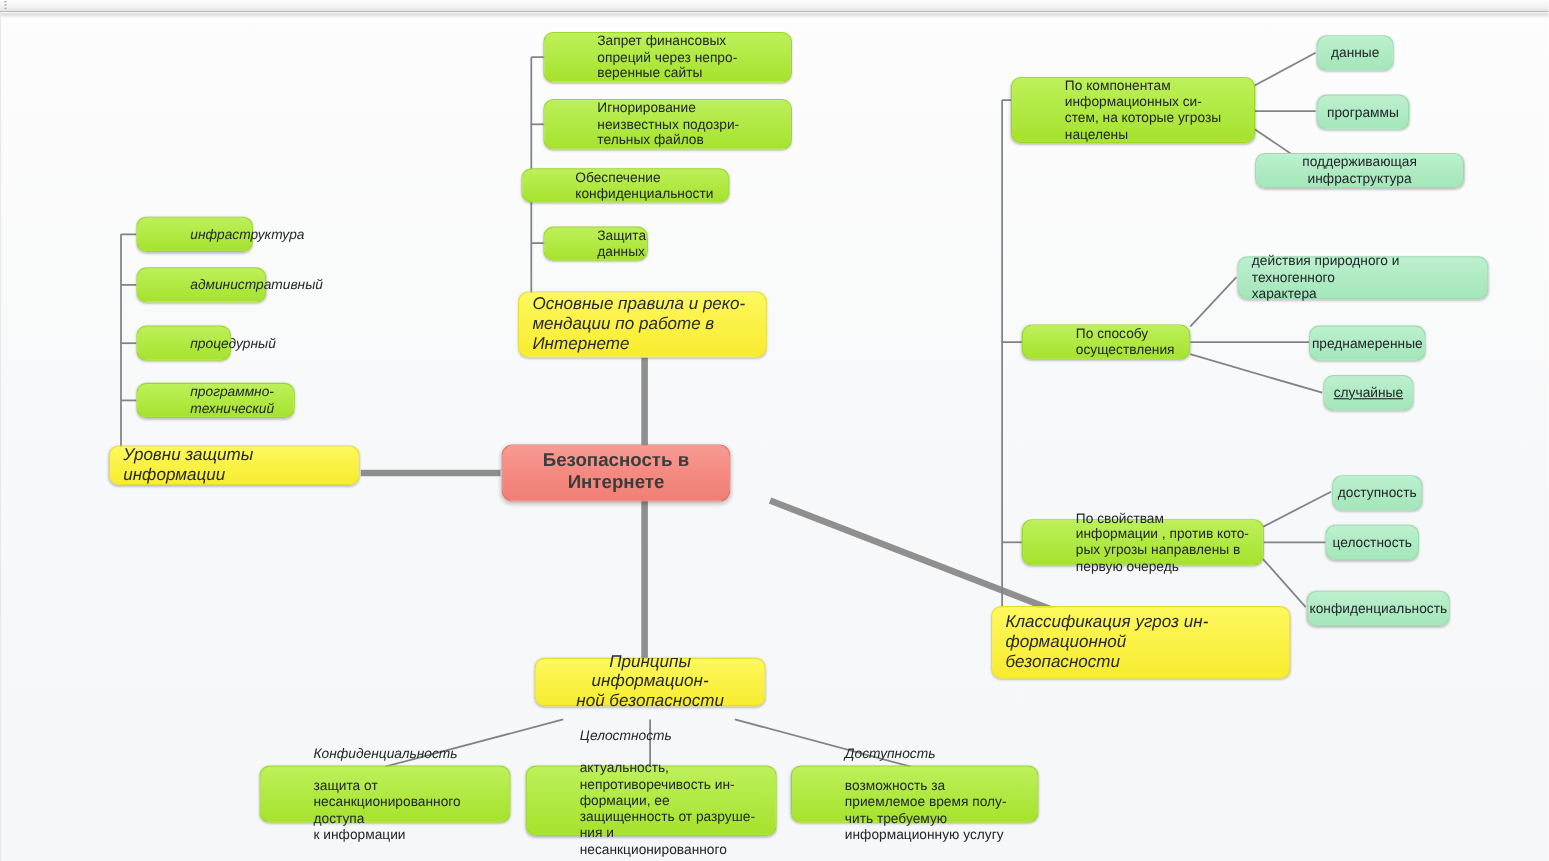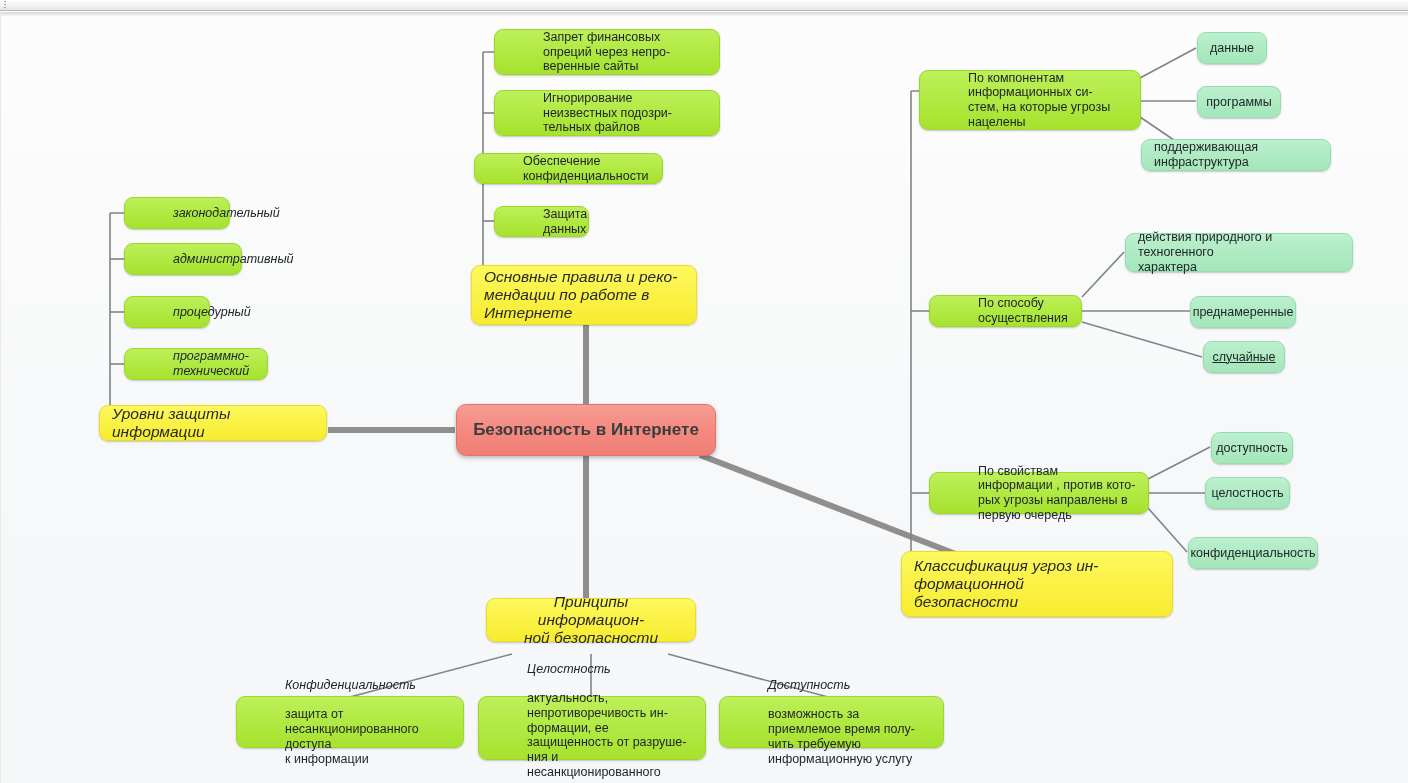--- a/index.html
+++ b/index.html
@@ -96,21 +96,21 @@
     font-style: italic;
     font-size: 12.5px;
   }
 
   .node.mint {
     background: linear-gradient(180deg, #bdf0cf 0%, #b0ebc4 45%, #a4e6ba 100%);
     border: 1px solid #96dcae;
     font-size: 12.5px;
     color: #22262a;
     justify-content: center;
-    text-align: left;
+    text-align: center;
   }
 
   .node.mint.left-text {
     justify-content: flex-start;
     text-align: left;
   }
 
   .node.centered { justify-content: center; text-align: center; }
 
   .lead {
@@ -171,21 +171,21 @@
       <path d="M1148 479 L1210 447"></path>
       <path d="M1148 493 L1205 493"></path>
       <path d="M1148 508 L1187 552"></path>
 
       <path d="M512 654 L350 697"></path>
       <path d="M591 654 L591 697"></path>
       <path d="M668 654 L828 697"></path>
     </g>
   </svg>
 
-  <div class="node central" style="left:456px; top:404px; width:260px; height:52px;">
+  <div class="node central" style="left:456px; top:404px; width:208px; height:52px;align-items:flex-end;">
     <span>Безопасность в Интернете</span>
   </div>
 
   <div class="node branch" style="left:471px; top:265px; width:226px; height:60px;">
     <span>Основные правила и реко-
 мендации по работе в
 Интернете</span>
   </div>
 
   <div class="node green" style="left:494px; top:29px; width:226px; height:46px;">
@@ -202,21 +202,21 @@
   <div class="node green" style="left:494px; top:206px; width:95px; height:31px;">
     <span>Защита данных</span>
   </div>
 
   <div class="node branch" style="left:99px; top:405px; width:228px; height:36px;">
     <span>Уровни защиты
 информации</span>
   </div>
 
   <div class="node green green-italic" style="left:124px; top:197px; width:106px; height:32px;">
-    <span>законодательный</span>
+    <span>инфраструктура</span>
   </div>
   <div class="node green green-italic" style="left:124px; top:243px; width:118px; height:32px;">
     <span>административный</span>
   </div>
   <div class="node green green-italic" style="left:124px; top:296px; width:86px; height:32px;">
     <span>процедурный</span>
   </div>
   <div class="node green green-italic" style="left:124px; top:348px; width:144px; height:32px;">
     <span>программно-технический</span>
   </div>

